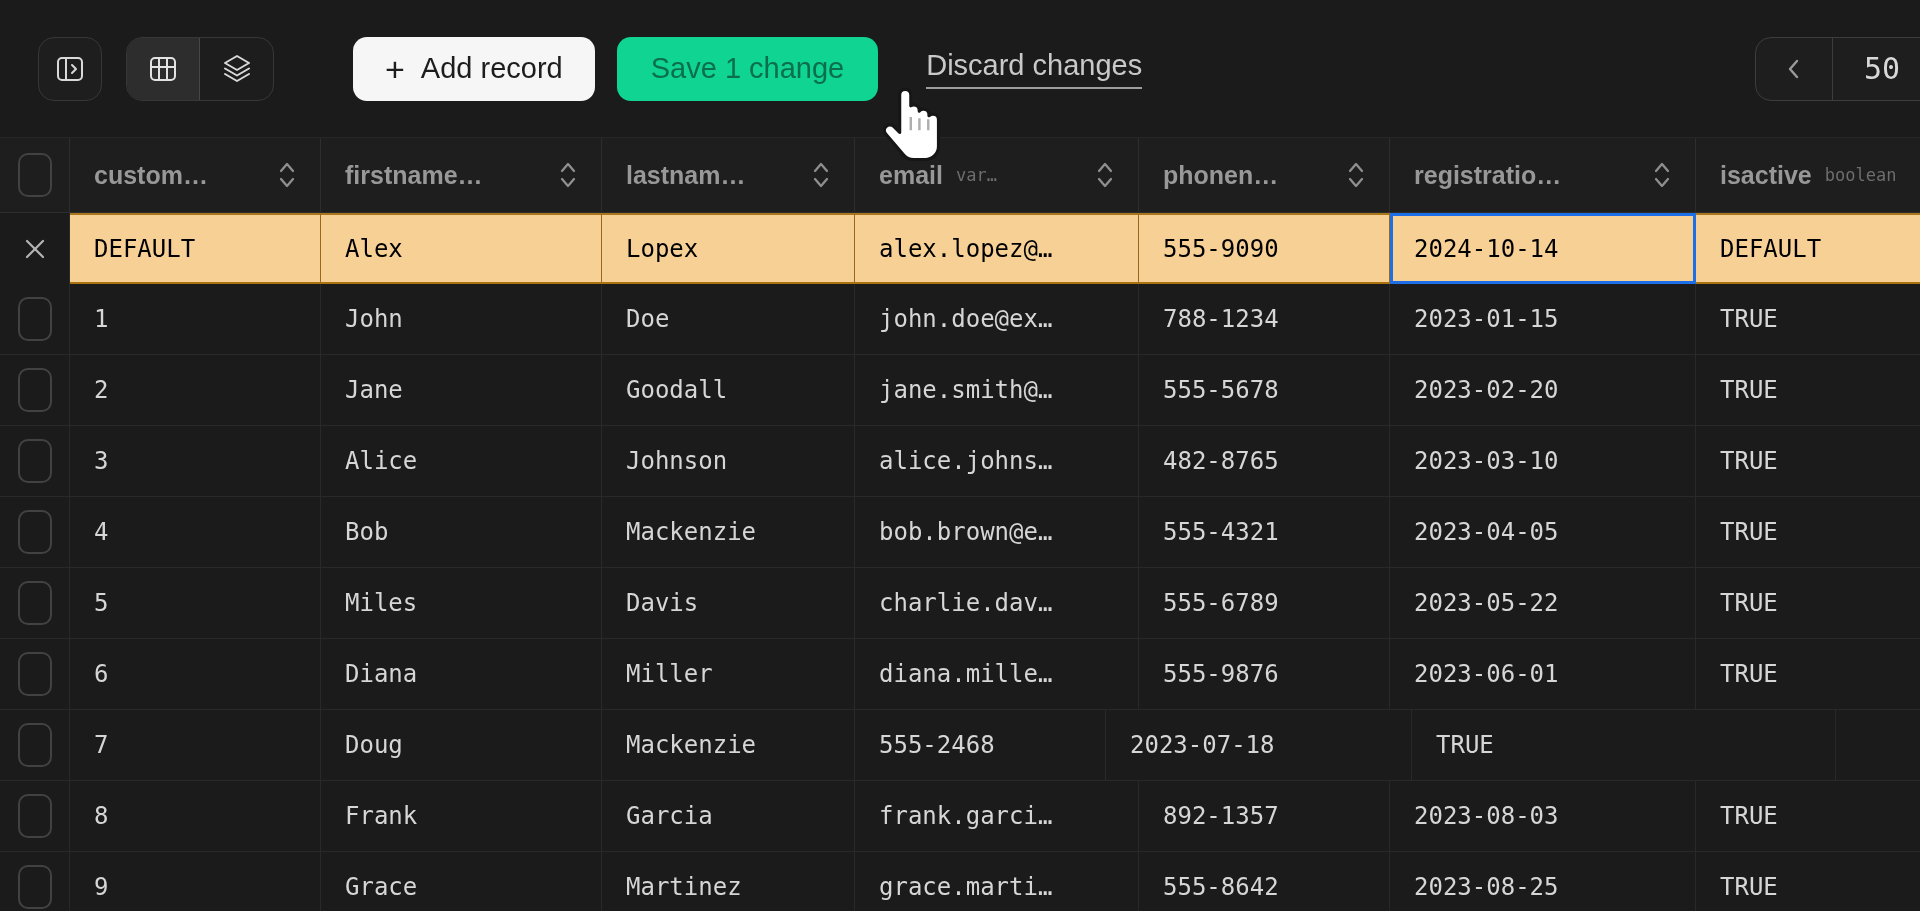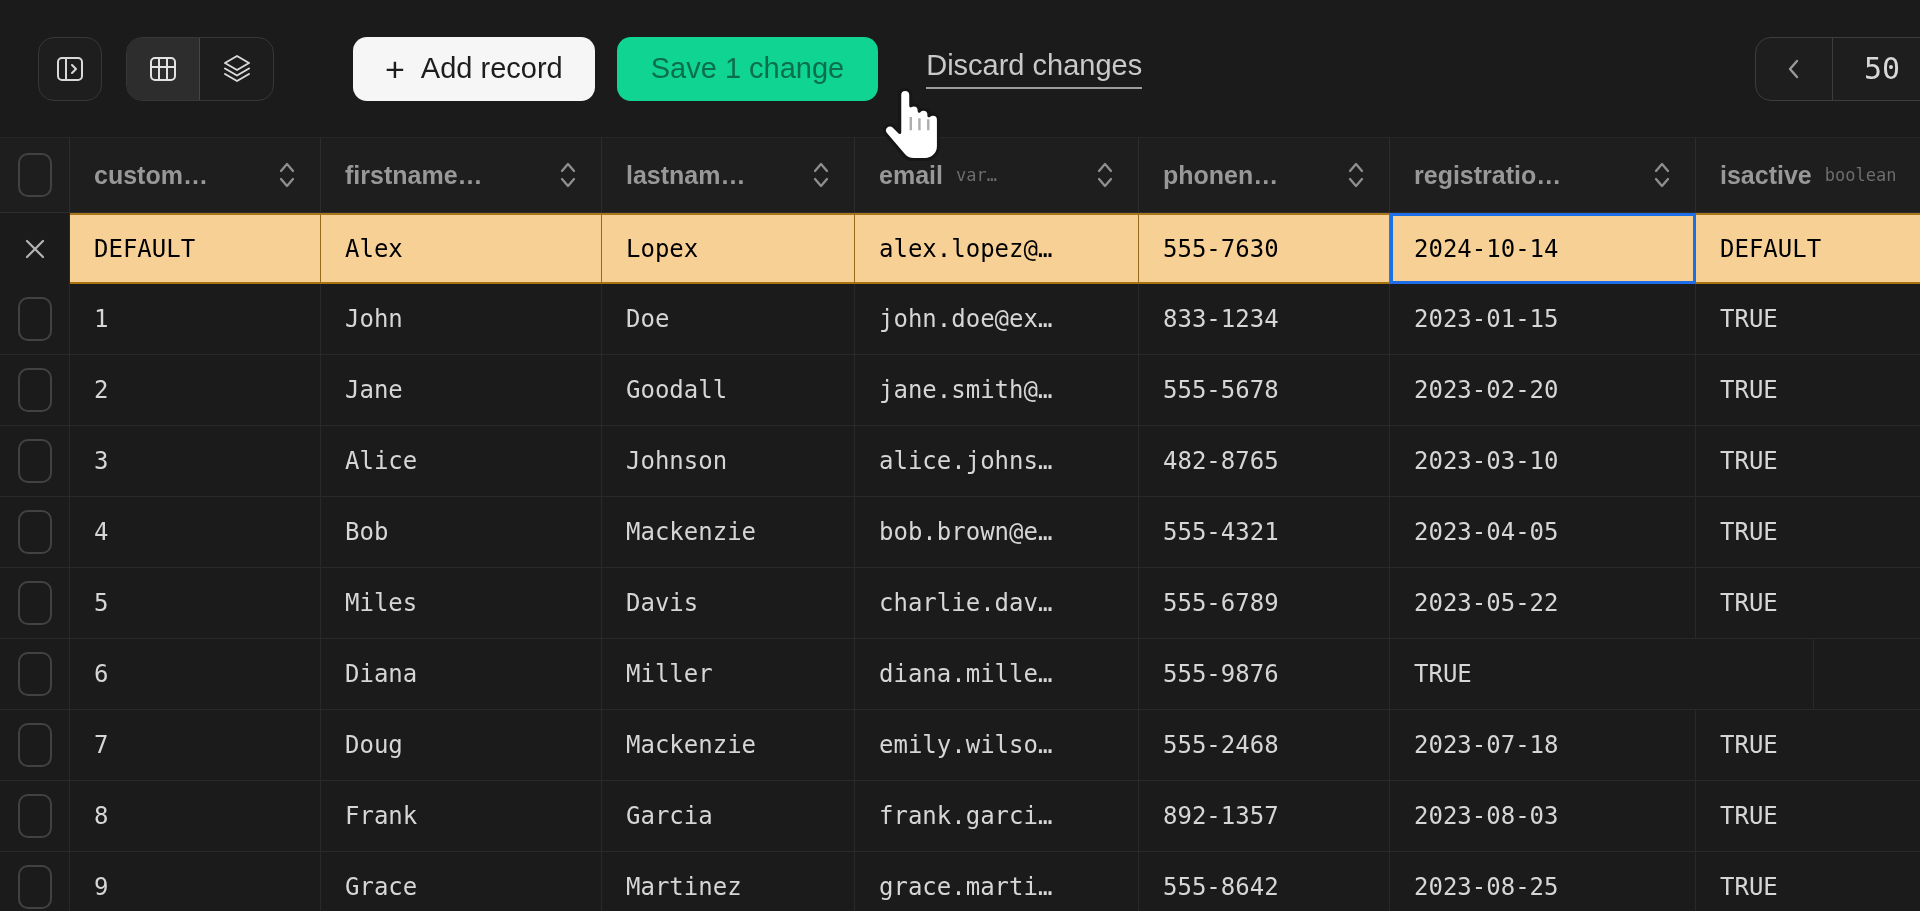--- a/index.html
+++ b/index.html
@@ -232,34 +232,34 @@
         <svg width="30" height="30" viewBox="0 0 30 30" stroke="#b3b3b3" stroke-width="2.2" stroke-linecap="round">
           <line x1="7" y1="7" x2="23" y2="23"></line>
           <line x1="23" y1="7" x2="7" y2="23"></line>
         </svg>
       </span>
     </div>
   <div class="td data" style="width: 251px;">DEFAULT</div>
         <div class="td data" style="width: 281px;">Alex</div>
         <div class="td data" style="width: 253px;">Lopex</div>
         <div class="td data" style="width: 284px;">alex.lopez@…</div>
-        <div class="td data" style="width: 251px;">555-7630</div>
+        <div class="td data" style="width: 251px;">555-9090</div>
         <div class="td data selected" style="width: 306px;">2024-10-14</div>
         <div class="td data" style="width: 424px;">DEFAULT</div>
       </div>
       <div class="tr">
     <div class="td check">
       <span class="checkbox"></span>
 
     </div>
   <div class="td data" style="width: 251px;">1</div>
         <div class="td data" style="width: 281px;">John</div>
         <div class="td data" style="width: 253px;">Doe</div>
         <div class="td data" style="width: 284px;">john.doe@ex…</div>
-        <div class="td data" style="width: 251px;">833-1234</div>
+        <div class="td data" style="width: 251px;">788-1234</div>
         <div class="td data" style="width: 306px;">2023-01-15</div>
         <div class="td data" style="width: 424px;">TRUE</div>
       </div>
       <div class="tr">
     <div class="td check">
       <span class="checkbox"></span>
 
     </div>
   <div class="td data" style="width: 251px;">2</div>
         <div class="td data" style="width: 281px;">Jane</div>
@@ -311,31 +311,31 @@
       <div class="tr">
     <div class="td check">
       <span class="checkbox"></span>
 
     </div>
   <div class="td data" style="width: 251px;">6</div>
         <div class="td data" style="width: 281px;">Diana</div>
         <div class="td data" style="width: 253px;">Miller</div>
         <div class="td data" style="width: 284px;">diana.mille…</div>
         <div class="td data" style="width: 251px;">555-9876</div>
+        <div class="td data" style="width: 306px;">2023-06-01</div>
         <div class="td data" style="width: 424px;">TRUE</div>
       </div>
       <div class="tr">
     <div class="td check">
       <span class="checkbox"></span>
 
     </div>
   <div class="td data" style="width: 251px;">7</div>
         <div class="td data" style="width: 281px;">Doug</div>
         <div class="td data" style="width: 253px;">Mackenzie</div>
-        <div class="td data" style="width: 284px;">emily.wilso…</div>
         <div class="td data" style="width: 251px;">555-2468</div>
         <div class="td data" style="width: 306px;">2023-07-18</div>
         <div class="td data" style="width: 424px;">TRUE</div>
       </div>
       <div class="tr">
     <div class="td check">
       <span class="checkbox"></span>
 
     </div>
   <div class="td data" style="width: 251px;">8</div>

